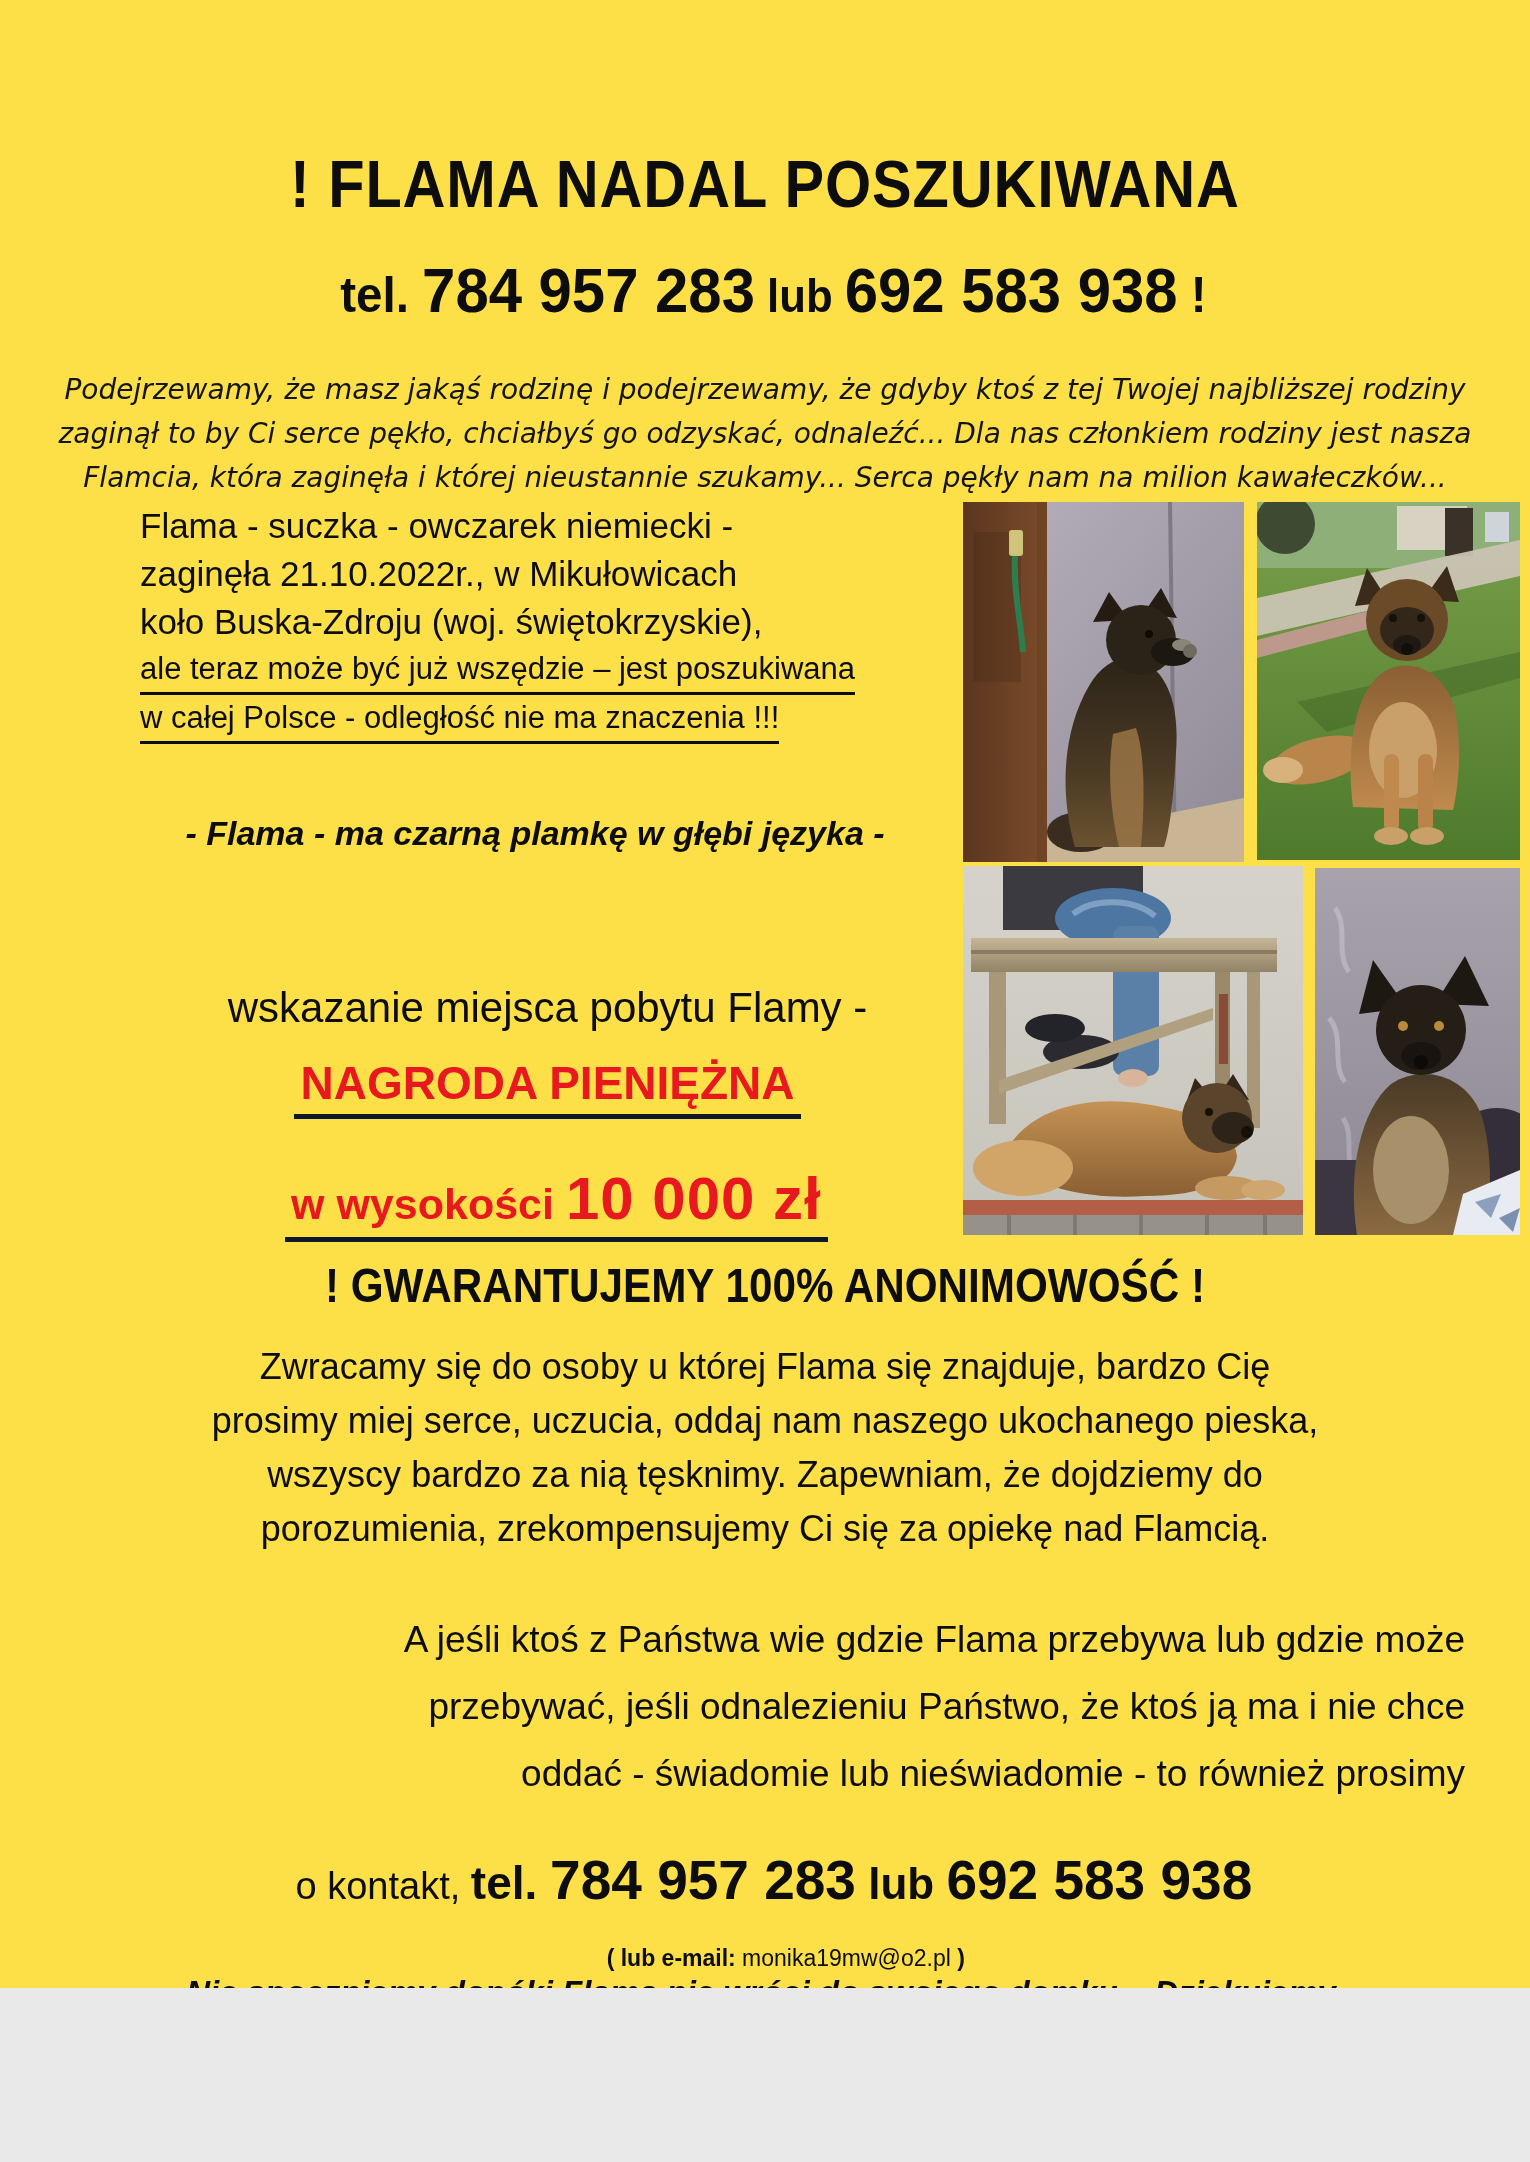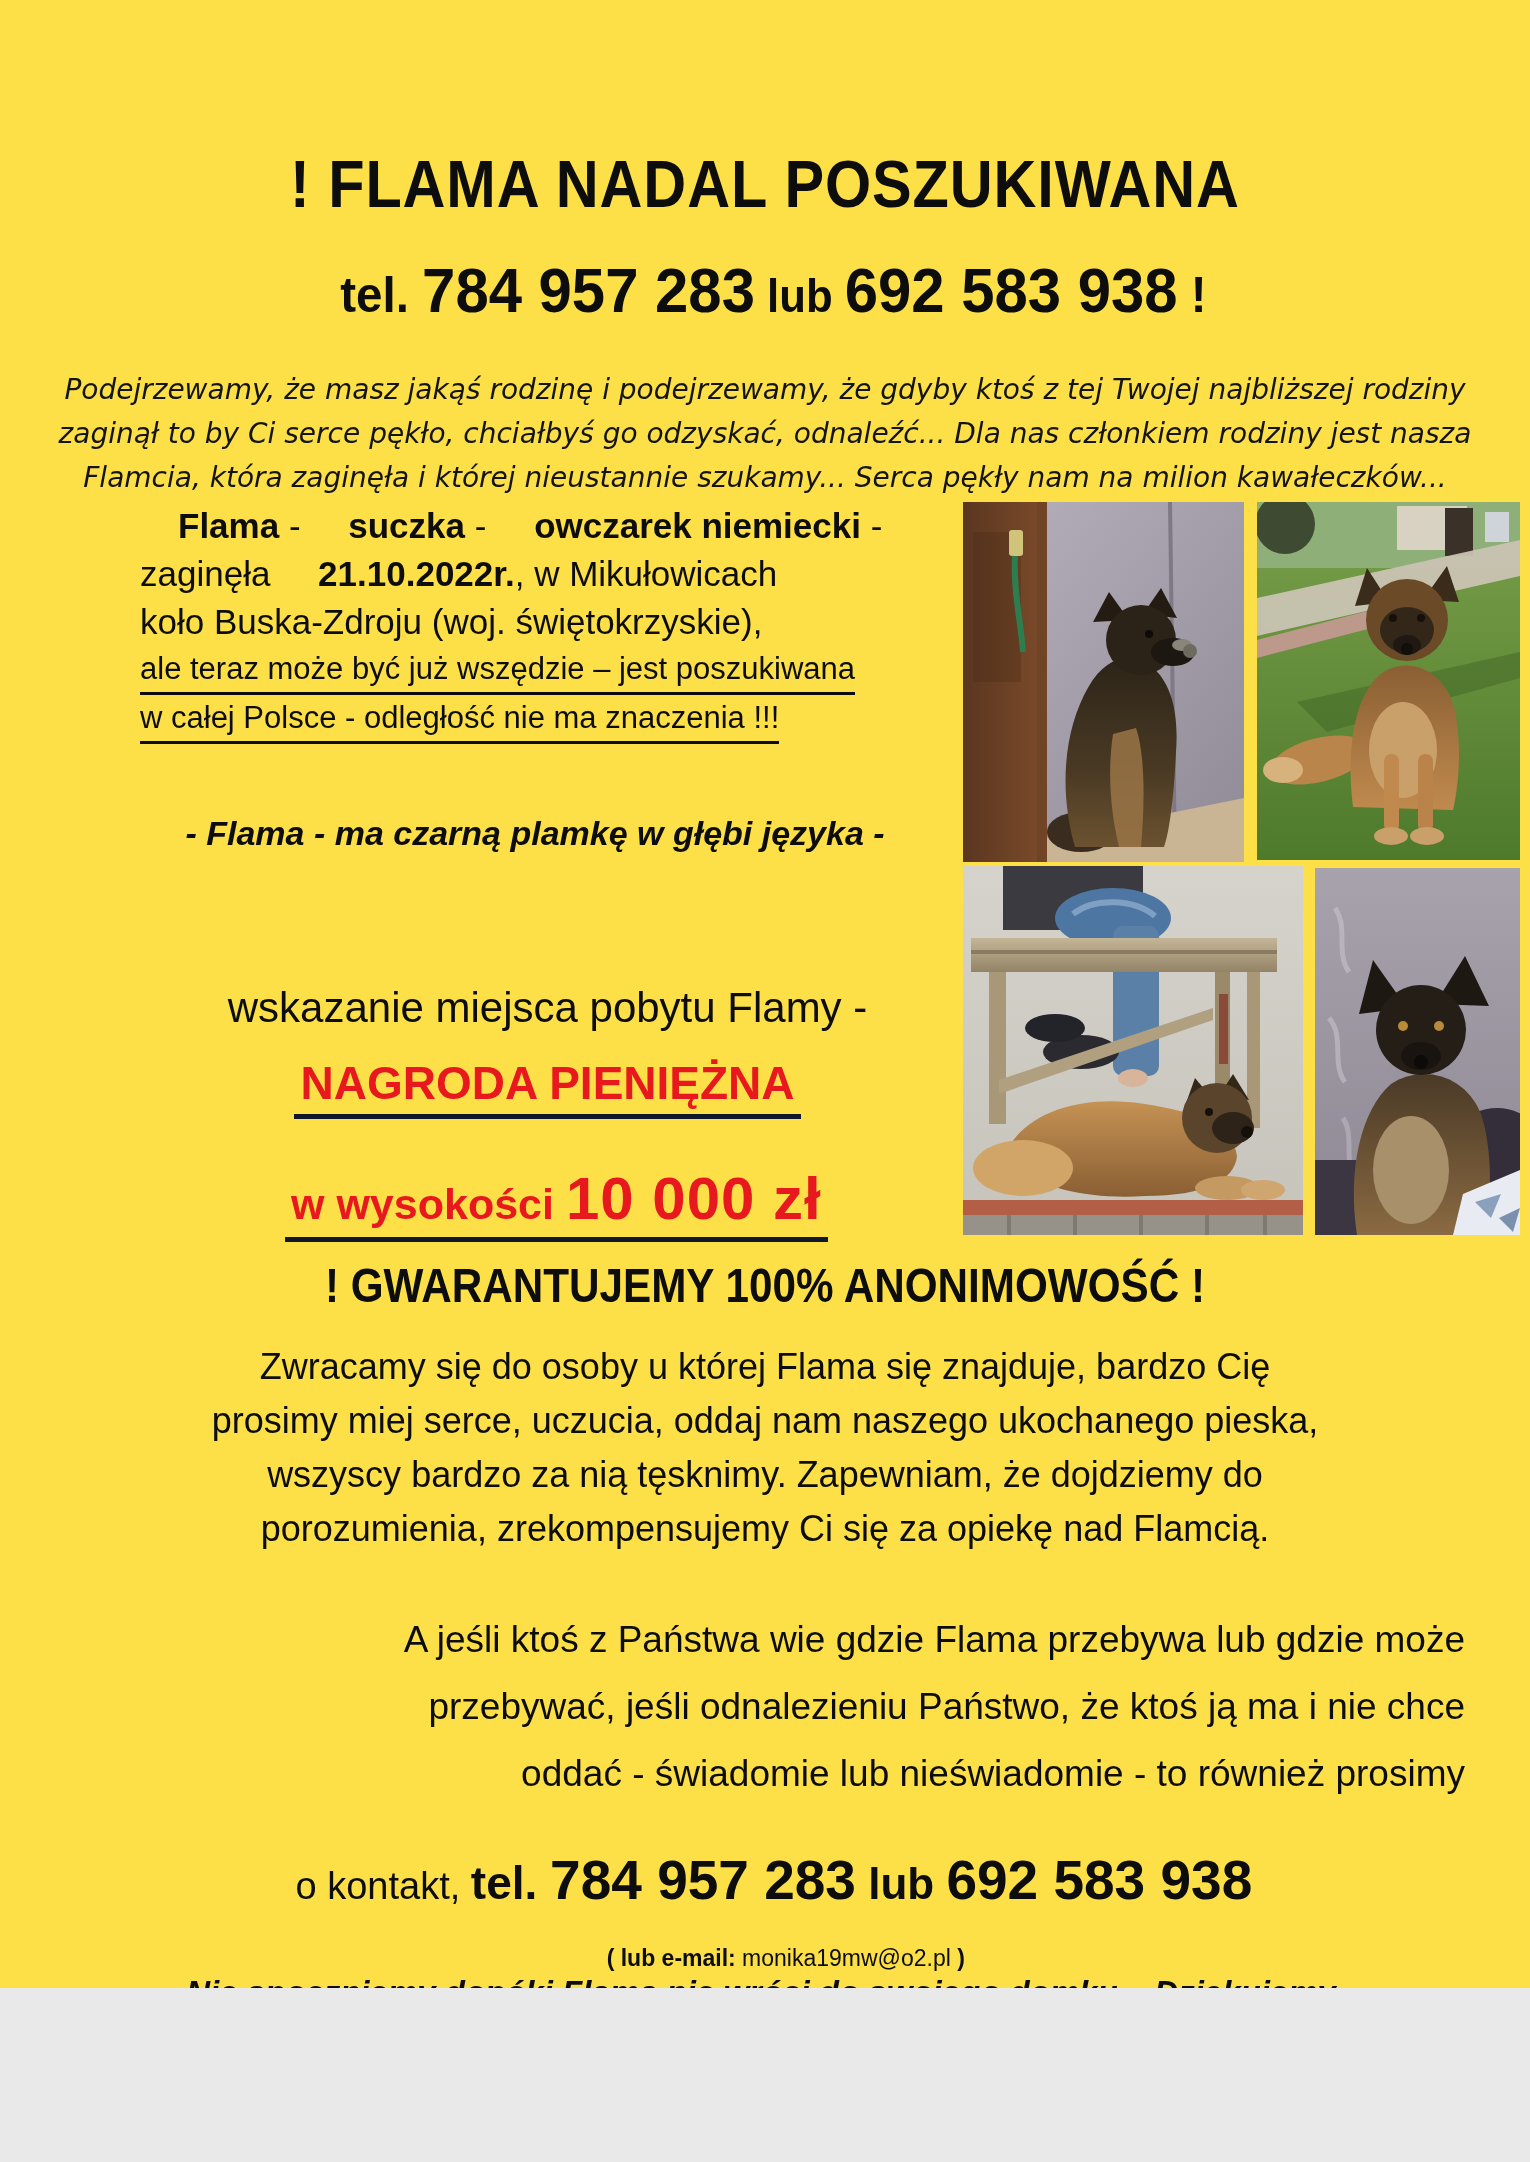--- a/index.html
+++ b/index.html
@@ -42,21 +42,21 @@
   .details{
     left:140px;top:502px;width:815px;
     font-size:35px;line-height:48px;
   }
   .details .ul-line{
     font-size:31px;line-height:45px;
   }
   .details .ul-line .ul{
     display:inline-block;border-bottom:3px solid #0d0d0d;padding-bottom:1px;
   }
-  .b{font-weight:bold;margin-left:38px;}
+  .b{font-weight:normal;}
 
   .spot-note{
     left:120px;top:814px;width:830px;
     font-size:34px;font-weight:bold;font-style:italic;
   }
 
   .reward-l1{left:140px;top:918px;width:815px;font-size:42px;}
   .reward-l2{left:140px;top:984px;width:815px;font-size:42px;}
   .reward-h1{left:140px;top:1056px;width:815px;font-size:46px;font-weight:bold;}
   .reward-h2{left:140px;top:1146px;width:815px;}

